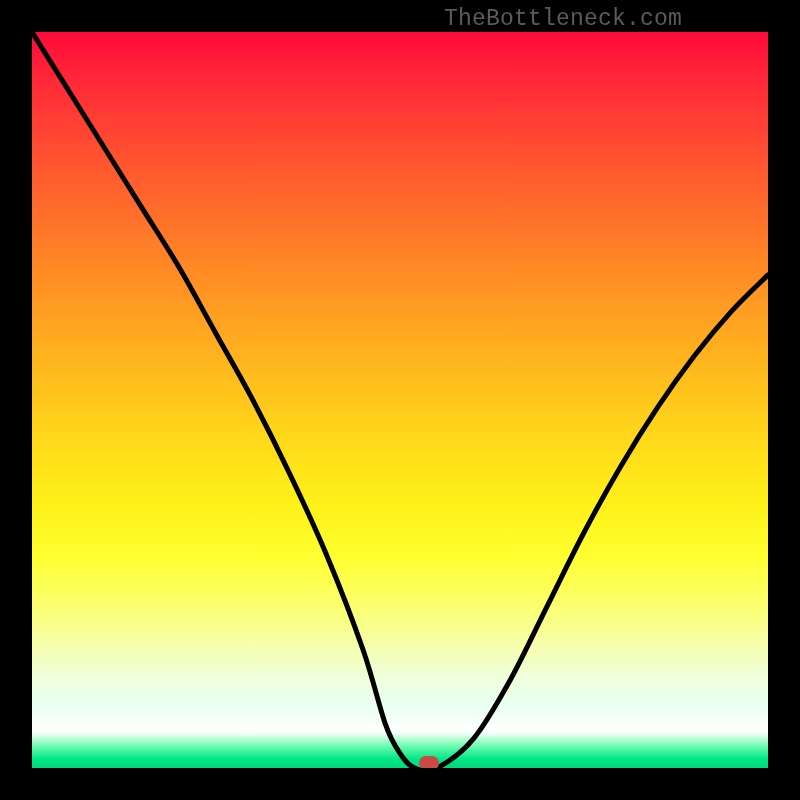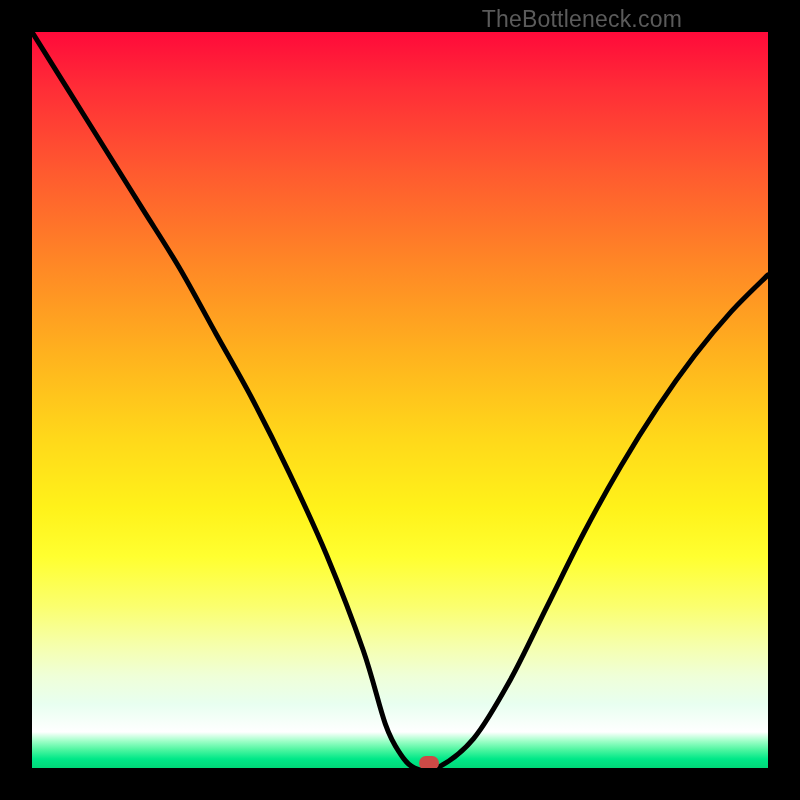--- a/index.html
+++ b/index.html
@@ -9,20 +9,21 @@
     height: 800px;
     overflow: hidden;
     background: #000;
     font-family: Arial, Helvetica, sans-serif;
   }
   .frame {
     position: relative;
     width: 696px;
     height: 800px;
     background: #000;
+    font-family: Liberation Mono, monospace;
   }
   .watermark {
     position: absolute;
     top: 6px;
     right: 14px;
     color: #5b5b5b;
     font-size: 23px;
     font-weight: 500;
     letter-spacing: 0.2px;
     z-index: 5;

